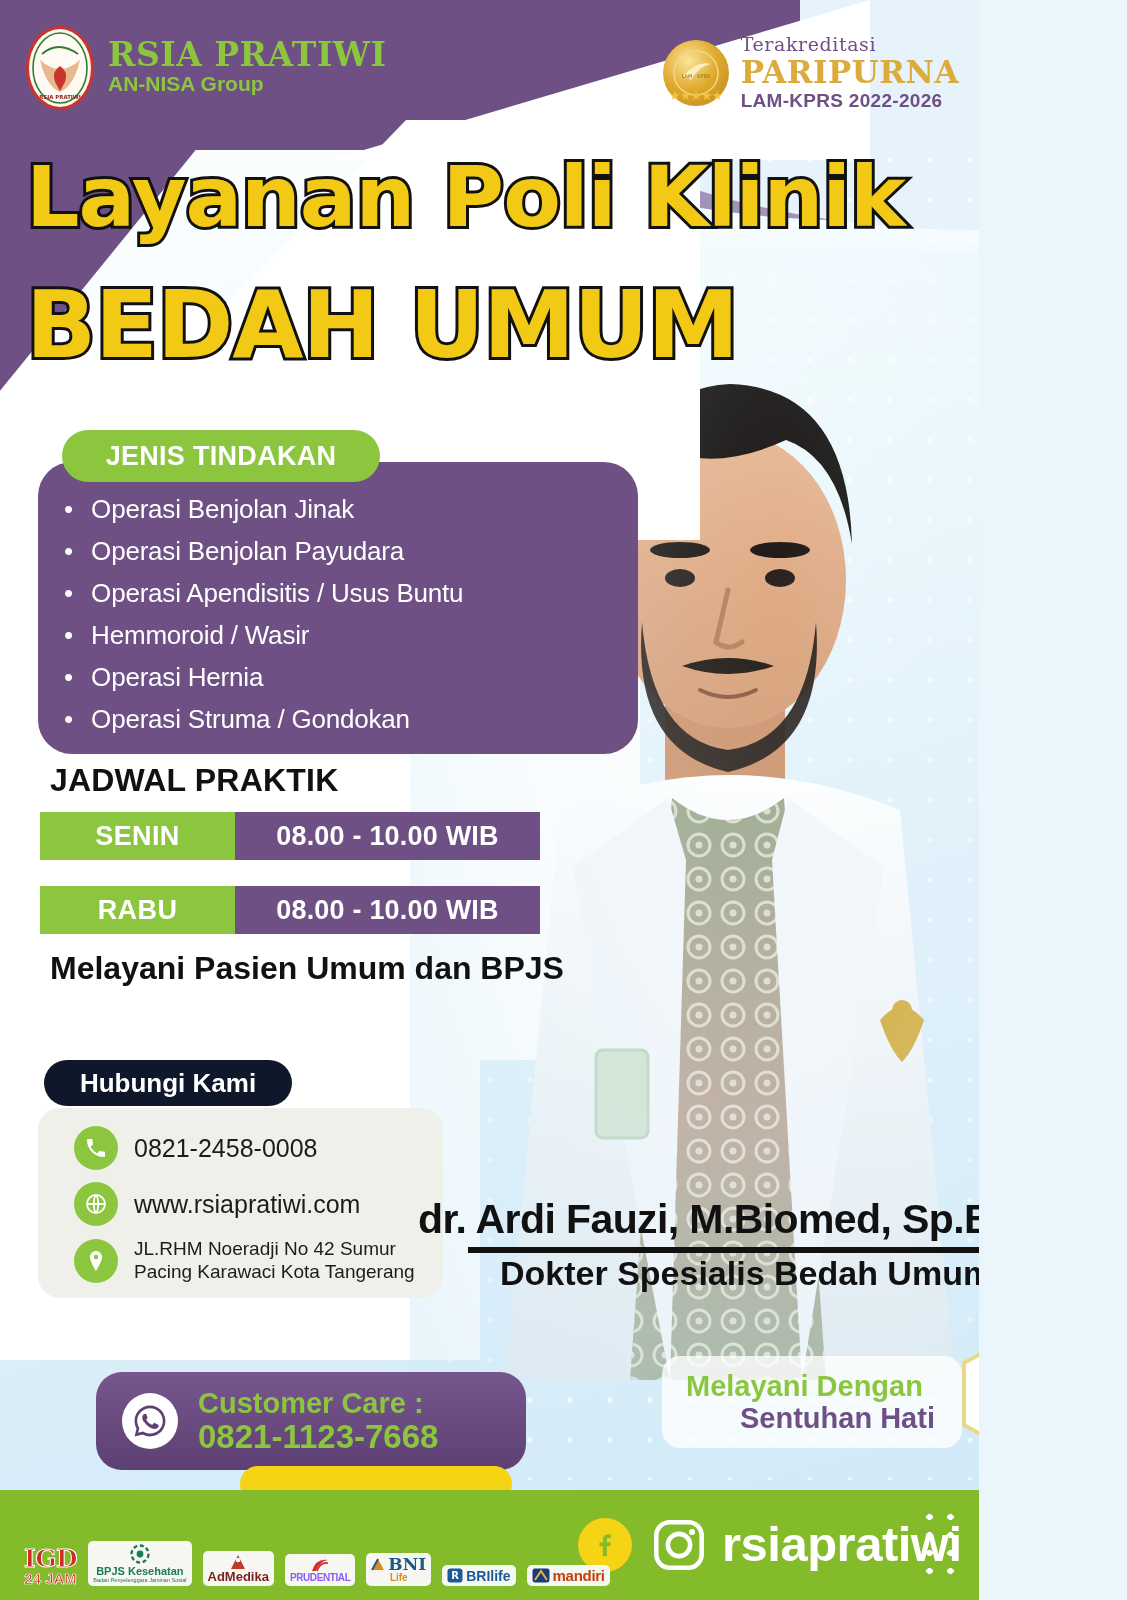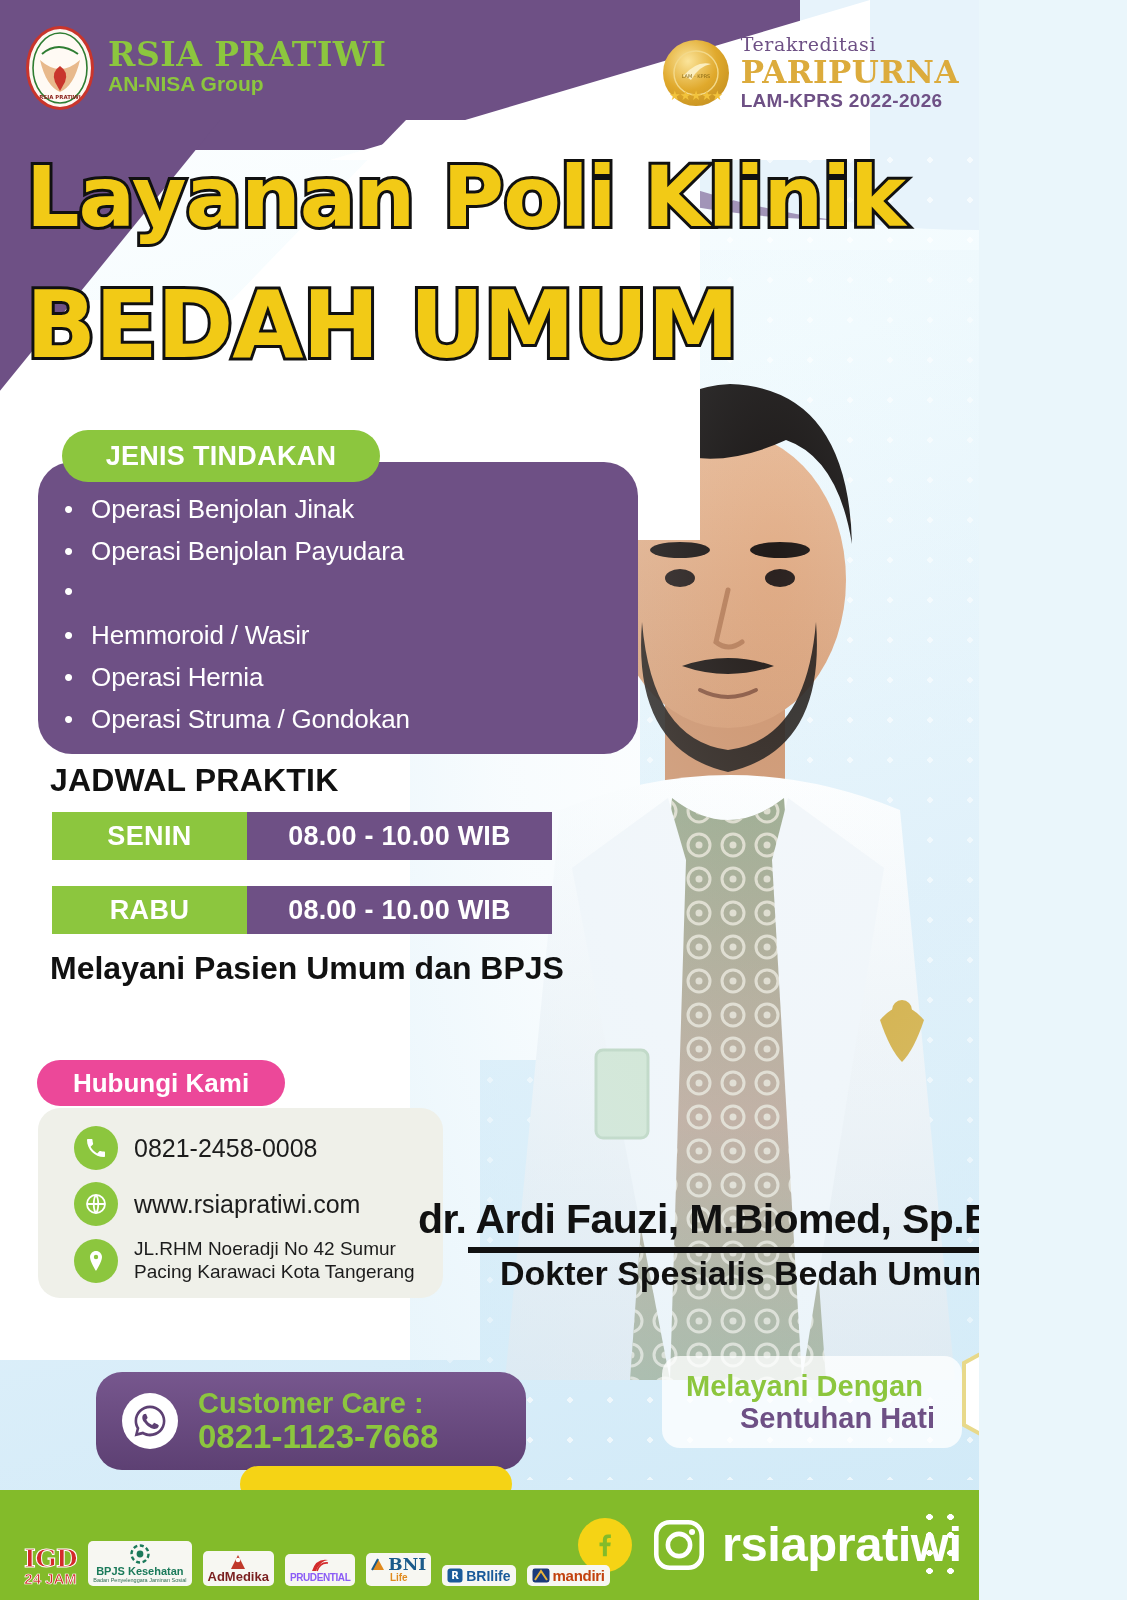--- a/index.html
+++ b/index.html
@@ -91,33 +91,33 @@
     display:flex; align-items:center; justify-content:center;
     font-size:27px; font-weight:bold; color:#fff; letter-spacing:.3px; }
   .proc-list { position:absolute; left:64px; top:494px; width:560px; z-index:26; }
   .proc-item { display:flex; align-items:baseline; gap:18px; height:42px; }
   .proc-bullet { color:#fff; font-size:26px; line-height:1; }
   .proc-label { color:#fff; font-size:26px; letter-spacing:-.2px; white-space:nowrap; }
 
   
   .sched-title { position:absolute; left:50px; top:762px; z-index:26;
     font-size:32px; font-weight:bold; color:#111; letter-spacing:.2px; }
-  .sched-row { position:absolute; left:52px; width:500px; height:48px; z-index:26; display:flex; }
+  .sched-row { position:absolute; left:40px; width:500px; height:48px; z-index:26; display:flex; }
   .sched-row.r1 { top:812px; }
   .sched-row.r2 { top:886px; }
   .sched-day { width:195px; background:#8cc63e; display:flex; align-items:center; justify-content:center;
     font-size:27px; font-weight:bold; color:#fff; letter-spacing:.4px; }
   .sched-time { flex:1; background:#6e5085; display:flex; align-items:center; justify-content:center;
     font-size:27px; font-weight:bold; color:#fff; letter-spacing:.2px; }
   .sched-note { position:absolute; left:50px; top:950px; z-index:26;
     font-size:32px; font-weight:bold; color:#111; }
 
   
-  .contact-pill { position:absolute; left:37px; top:1060px; width:248px; height:46px;
-    background:#ec4899; border-radius:23px; z-index:29;
+  .contact-pill { position:absolute; left:44px; top:1060px; width:248px; height:46px;
+    background:#0f172a; border-radius:23px; z-index:29;
     display:flex; align-items:center; justify-content:center;
     font-size:26px; font-weight:bold; color:#fff; }
   .contact-card { position:absolute; left:38px; top:1108px; width:405px; height:190px;
     background:#eff0e9; border-radius:22px; z-index:27; }
   .contact-rows { position:absolute; left:74px; top:1126px; width:390px; z-index:28; }
   .c-row { display:flex; align-items:center; gap:16px; margin-bottom:12px; }
   .c-ic { width:44px; height:44px; border-radius:50%; background:#8cc63e; flex:0 0 44px;
     display:flex; align-items:center; justify-content:center; }
   .c-txt { font-size:25px; color:#1c1c1c; }
   .c-txt.small { font-size:19px; line-height:1.2; }
@@ -297,20 +297,21 @@
     <div class="proc-item">
       <span class="proc-bullet">•</span>
       <span class="proc-label">Operasi Benjolan Jinak</span>
     </div>
     <div class="proc-item">
       <span class="proc-bullet">•</span>
       <span class="proc-label">Operasi Benjolan Payudara</span>
     </div>
     <div class="proc-item">
       <span class="proc-bullet">•</span>
+      <span class="proc-label">Operasi Apendisitis / Usus Buntu</span>
     </div>
     <div class="proc-item">
       <span class="proc-bullet">•</span>
       <span class="proc-label">Hemmoroid / Wasir</span>
     </div>
     <div class="proc-item">
       <span class="proc-bullet">•</span>
       <span class="proc-label">Operasi Hernia</span>
     </div>
     <div class="proc-item">

